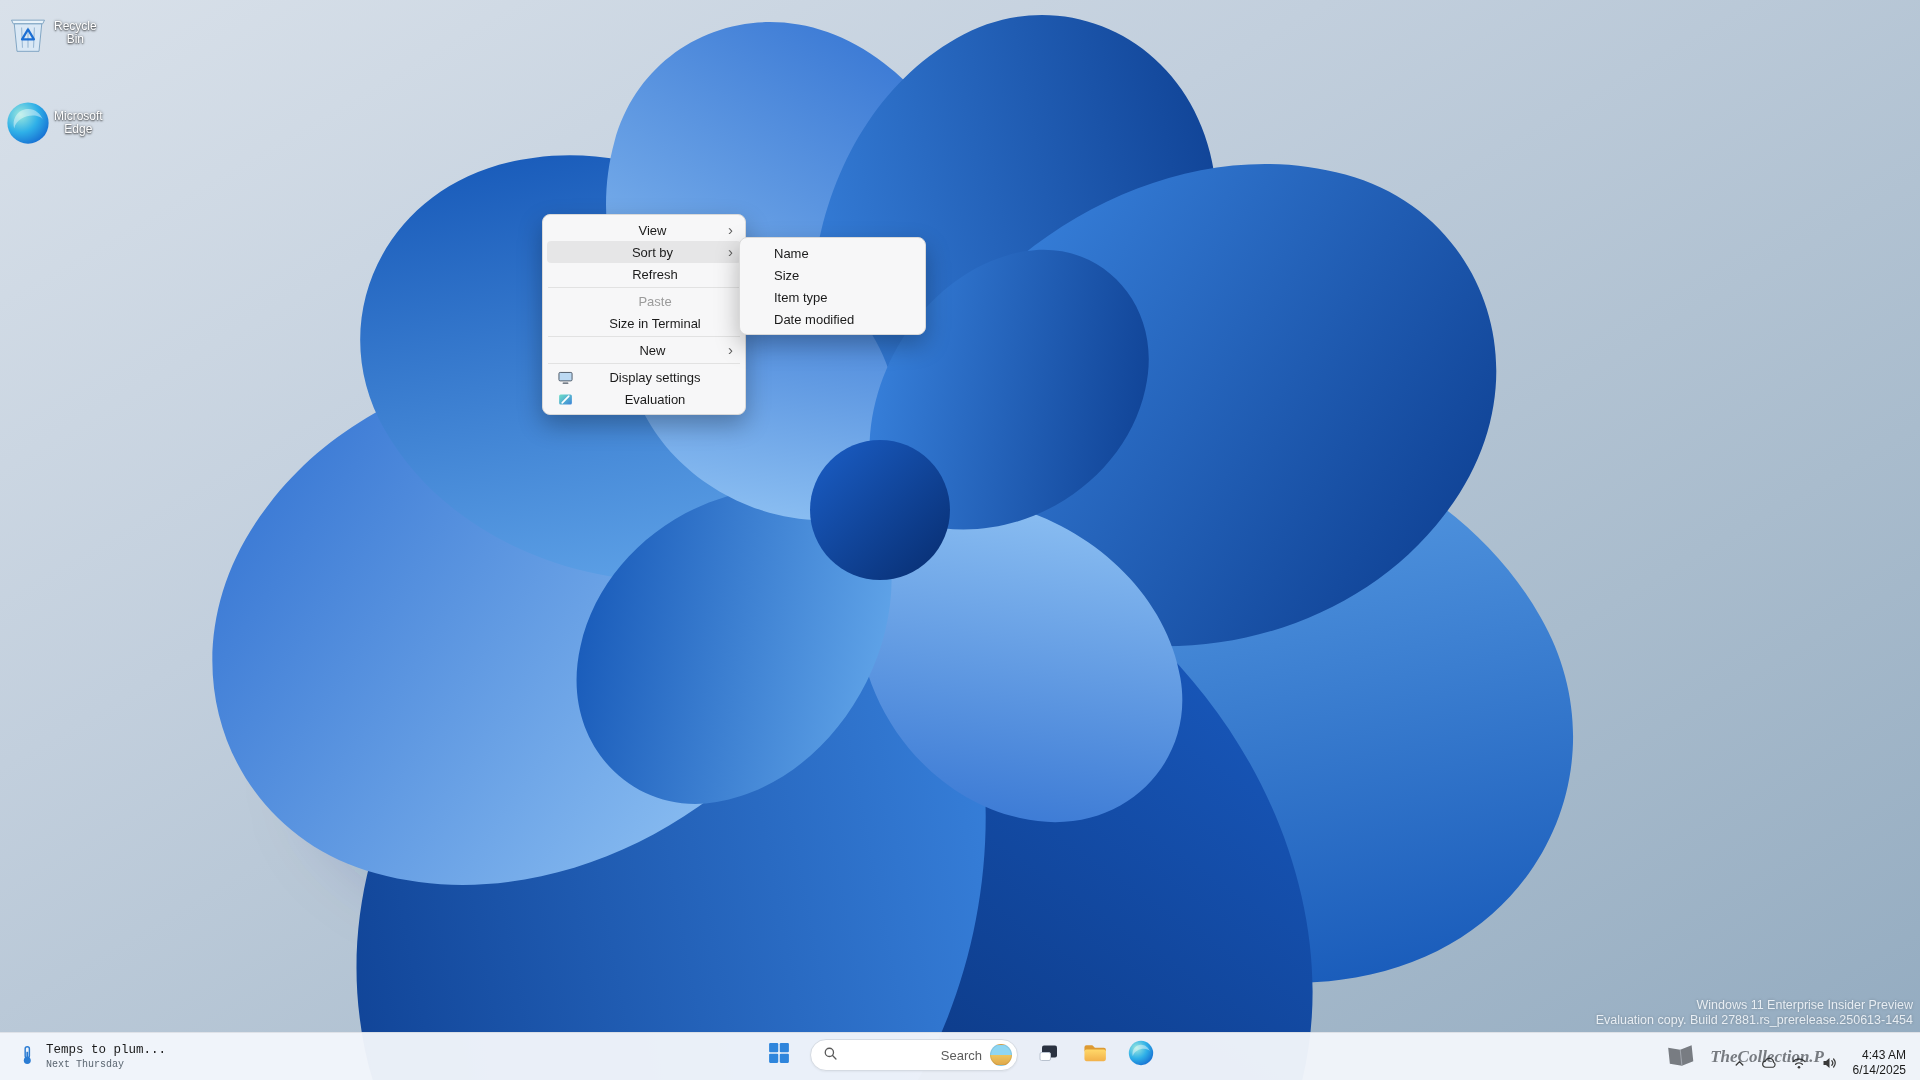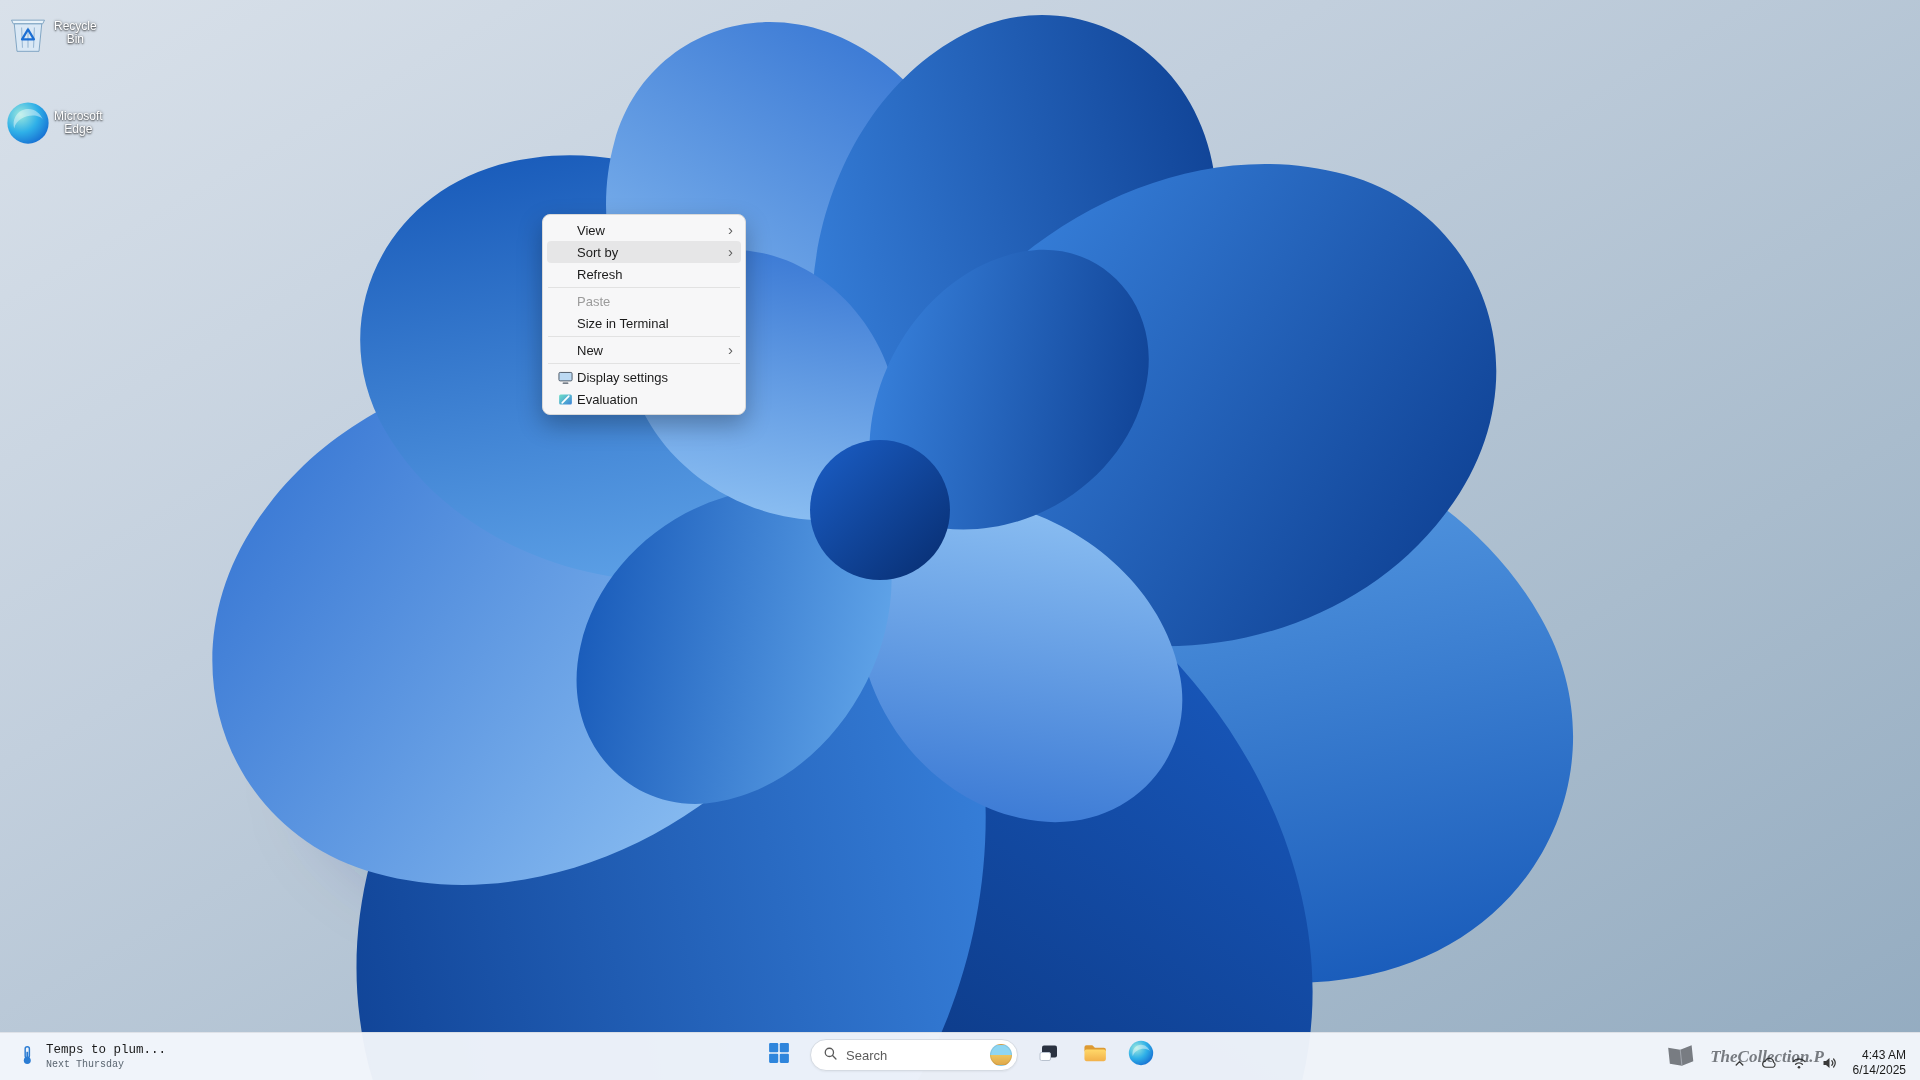--- a/index.html
+++ b/index.html
@@ -17,41 +17,41 @@
   #icon-edge { left:6px; top:100px; }
 
   
   .eval-watermark { position:absolute; right:7px; bottom:52px; text-align:right;
     color:rgba(248,251,255,.85); font-size:12.5px; line-height:15px;
     text-shadow:0 0 3px rgba(0,0,0,.25); z-index:3; }
 
   
   .context-menu { position:absolute; background:#f7f7f8; border:1px solid #d9d9d9; border-radius:8px;
     box-shadow:0 10px 24px rgba(0,0,0,.28); padding:4px; z-index:20; }
-  #main-menu { left:542px; top:214px; width:204px; }
+  #main-menu { left:542px; top:214px; width:204px;text-align:center; }
   #sort-submenu { left:739px; top:237px; width:187px; z-index:21; }
   .menu-item { height:22px; display:flex; align-items:center; padding:0 8px 0 6px; border-radius:4px;
     font-size:13px; color:#1b1b1b; cursor:default; }
   .menu-item .mi-gutter { width:24px; display:flex; align-items:center; justify-content:center; }
   .menu-item .mi-label { flex:1; white-space:nowrap; }
   .menu-item .mi-chevron { color:#5f5f5f; font-size:15px; line-height:1; transform:translateY(-1px); }
   .menu-item.highlight { background:rgba(0,0,0,.065); }
   .menu-item.disabled { color:#9b9b9b; }
   .menu-sep { height:1px; background:#e2e2e2; margin:2px 1px; }
 
   
   .taskbar { position:absolute; left:0; bottom:0; width:1920px; height:48px;
     background:rgba(242,246,251,.96); border-top:1px solid rgba(0,0,0,.07); z-index:5; }
   .tb-widget { position:absolute; left:6px; top:0; height:48px; display:flex; align-items:center;
     gap:8px; padding:0 10px; border-radius:6px; cursor:default; }
   .tb-widget .wtxt { display:flex; flex-direction:column; justify-content:center;font-family:Liberation Mono, monospace; }
   .tb-widget .w1 { font-size:12.5px; color:#1a1a1a; line-height:15px; }
   .tb-widget .w2 { font-size:10px; color:#5a6570; line-height:13px; }
   .tb-center { position:absolute; left:50%; top:0; transform:translateX(-50%); height:44px;
-    display:flex; align-items:center; }
+    display:flex; align-items:center;text-align:right; }
   .tb-btn { width:40px; height:40px; margin:0 3px; border-radius:6px; display:flex; align-items:center;
     justify-content:center; cursor:default; }
   .search-pill { width:208px; height:32px; margin:0 8px; background:#fff; border:1px solid #d5dbe3;
     border-radius:16px; display:flex; align-items:center; padding:0 5px 0 12px; gap:8px; cursor:default;
     box-shadow:0 1px 2px rgba(0,0,0,.05); }
   .search-pill .stext { flex:1; font-size:13px; color:#5c5c5c; }
   .search-daily { width:22px; height:22px; border-radius:50%;
     background:linear-gradient(180deg,#8fd6f2 0%,#8fd6f2 52%,#ecc45f 52%,#e0a84a 100%);
     border:1px solid rgba(0,0,0,.08); }
   .tb-tray { position:absolute; right:0; top:0; height:60px; display:flex; align-items:center;
@@ -162,20 +162,24 @@
   <div class="desktop-icon" id="icon-edge">
     <div class="dic">
       <svg width="44" height="44" viewBox="0 0 32 32">
         <circle cx="16" cy="16" r="15" fill="url(#eg1)"></circle>
         <path d="M6 20 C 8 10, 24 8, 27 14 C 25 8.5, 20 4.8, 14 6 C 7.5 7.3, 4.2 14, 6 20 Z" fill="rgba(255,255,255,0.42)"></path>
       </svg>
     </div>
     <div class="dlabel">Microsoft Edge</div>
   </div>
 
+  <div class="eval-watermark">
+    <div>Windows 11 Enterprise Insider Preview</div>
+    <div>Evaluation copy. Build 27881.rs_prerelease.250613-1454</div>
+  </div>
 
   <div class="context-menu" id="main-menu">
     <div class="menu-item">
       <span class="mi-gutter"></span>
       <span class="mi-label">View</span>
       <span class="mi-chevron">›</span>
     </div>
     <div class="menu-item highlight">
       <span class="mi-gutter"></span>
       <span class="mi-label">Sort by</span>
@@ -214,20 +218,38 @@
       <span class="mi-gutter">
         <svg width="15" height="15" viewBox="0 0 16 16">
           <rect x="1.2" y="2.6" width="13.6" height="10.8" rx="1.6" fill="url(#persg)"></rect>
           <path d="M4.5 11.5 L11.5 4.5" stroke="#ffffff" stroke-width="1.8" stroke-linecap="round"></path>
         </svg>
       </span>
       <span class="mi-label">Evaluation</span>
     </div>
   </div>
 
+  <div class="context-menu" id="sort-submenu">
+    <div class="menu-item">
+      <span class="mi-gutter"></span>
+      <span class="mi-label">Name</span>
+    </div>
+    <div class="menu-item">
+      <span class="mi-gutter"></span>
+      <span class="mi-label">Size</span>
+    </div>
+    <div class="menu-item">
+      <span class="mi-gutter"></span>
+      <span class="mi-label">Item type</span>
+    </div>
+    <div class="menu-item">
+      <span class="mi-gutter"></span>
+      <span class="mi-label">Date modified</span>
+    </div>
+  </div>
 
   <div class="taskbar">
 
     <div class="tb-widget">
       <span>
         <svg width="22" height="22" viewBox="0 0 24 24">
           <rect x="10" y="3" width="4.6" height="12" rx="2.3" fill="none" stroke="#2b7cd3" stroke-width="1.6"></rect>
           <circle cx="12.3" cy="18" r="3.8" fill="#2b7cd3"></circle>
           <line x1="12.3" y1="8.5" x2="12.3" y2="16" stroke="#2b7cd3" stroke-width="2"></line>
         </svg>

